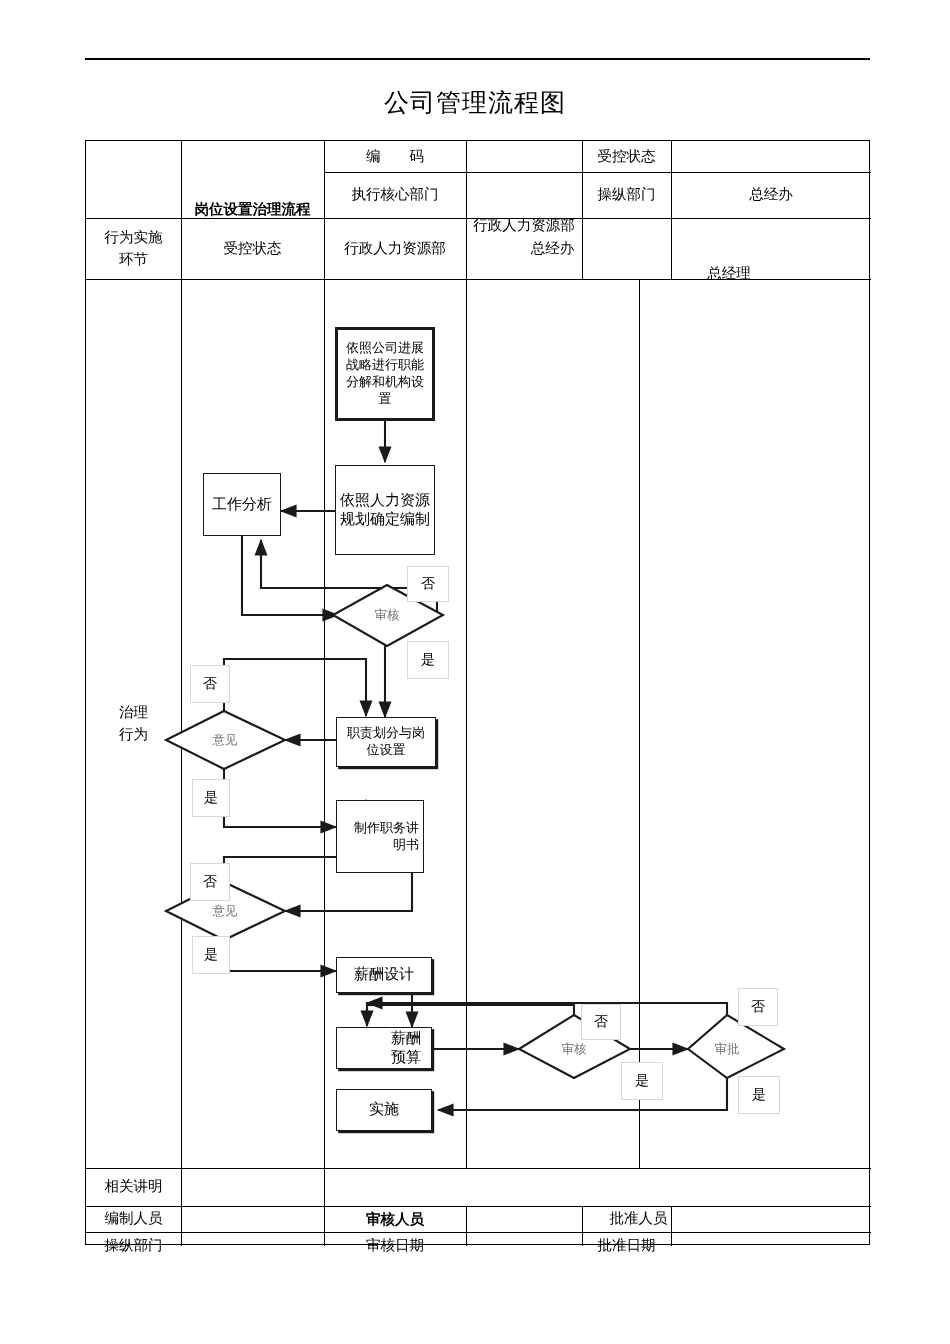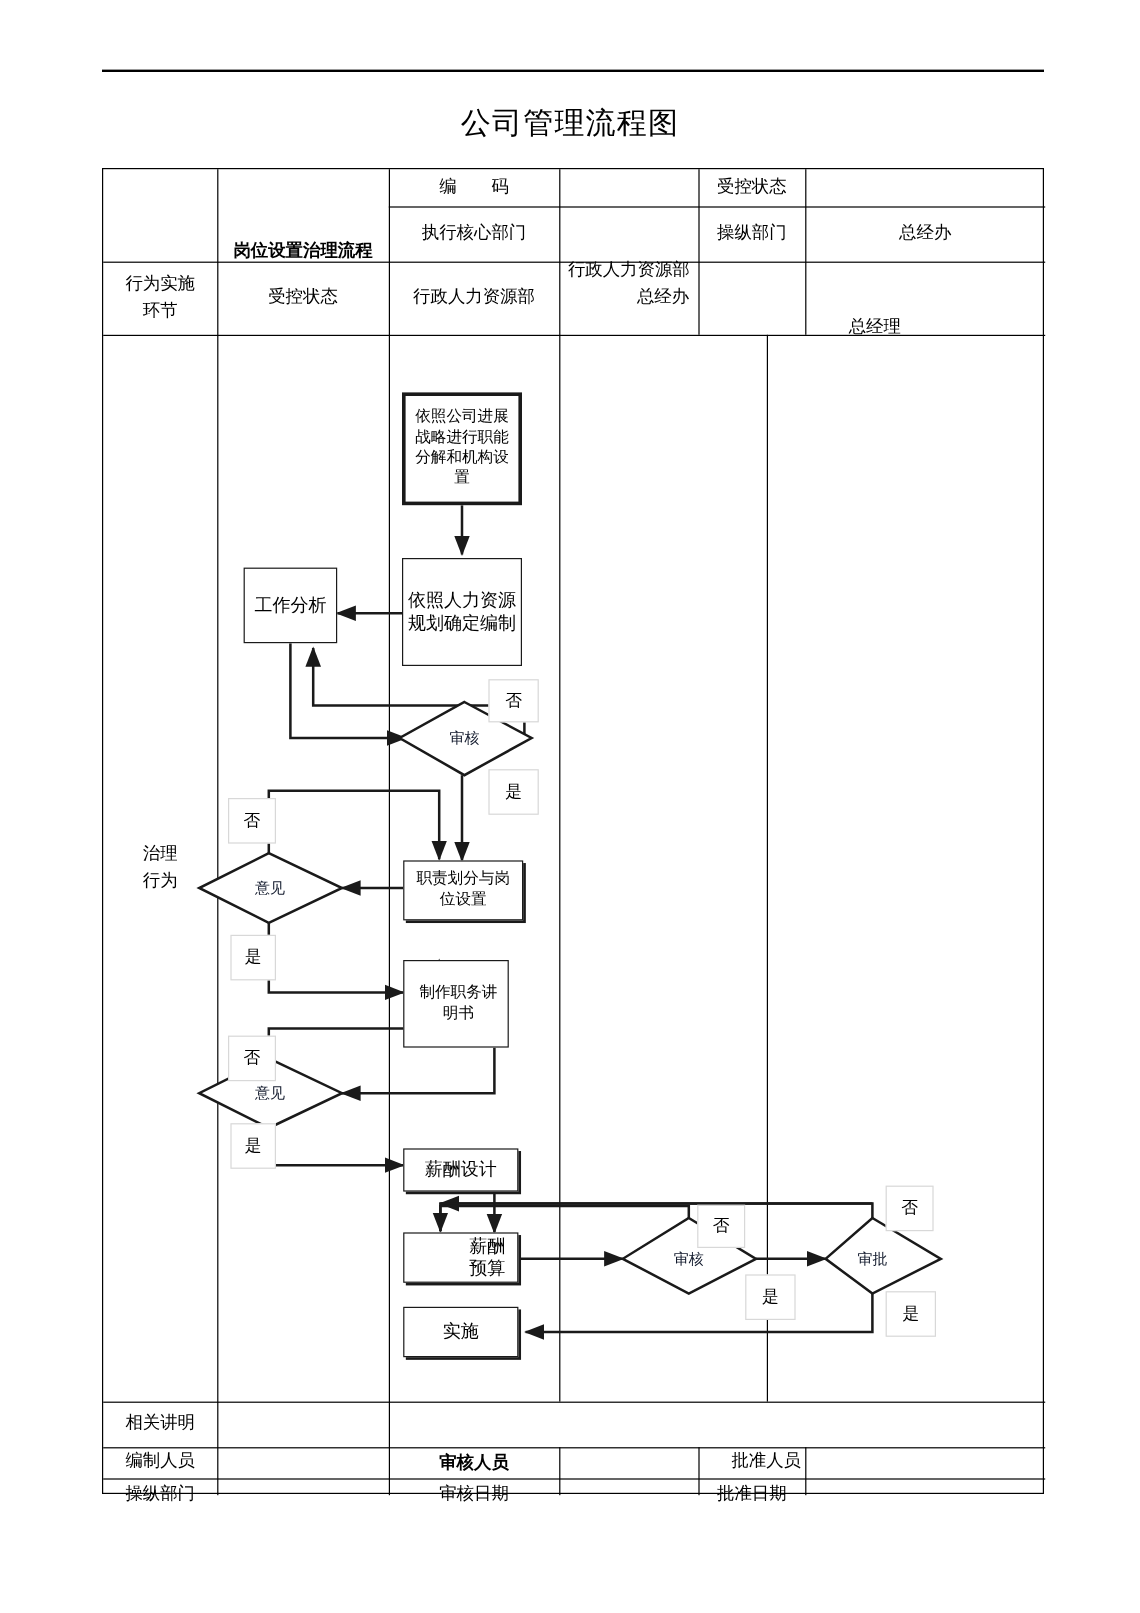--- a/index.html
+++ b/index.html
@@ -114,42 +114,42 @@
     padding: 2px 4px;
   }
   .node.thick { border-width: 3px; }
   .node.shadow {
     box-shadow: 2.2px 2.2px 0 0 #1a1a1a;
   }
   .node.sans {
     font-family: "DejaVu Sans", "Liberation Sans", sans-serif;
     font-size: 13px;
   }
-  .node.left { text-align: center; justify-content: flex-start; }
+  .node.left { text-align: right; justify-content: flex-start; }
 
   
   .chip {
     position: absolute;
     box-sizing: border-box;
     border: 1px solid #d8d8d8;
     background: #fff;
     font-family: "DejaVu Serif", "Liberation Serif", serif;
     font-size: 14px;
     display: flex;
     align-items: center;
     justify-content: center;
     color: #000;
   }
 
   
   .dia-label {
     position: absolute;
     font-family: "DejaVu Serif", "Liberation Serif", serif;
     font-size: 12.5px;
-    color: #0f172a;
+    color: #737373;
     display: flex;
     align-items: center;
     justify-content: center;
     text-align: center;
   }
 </style>
 </head>
 <body>
 
 <div class="page">

